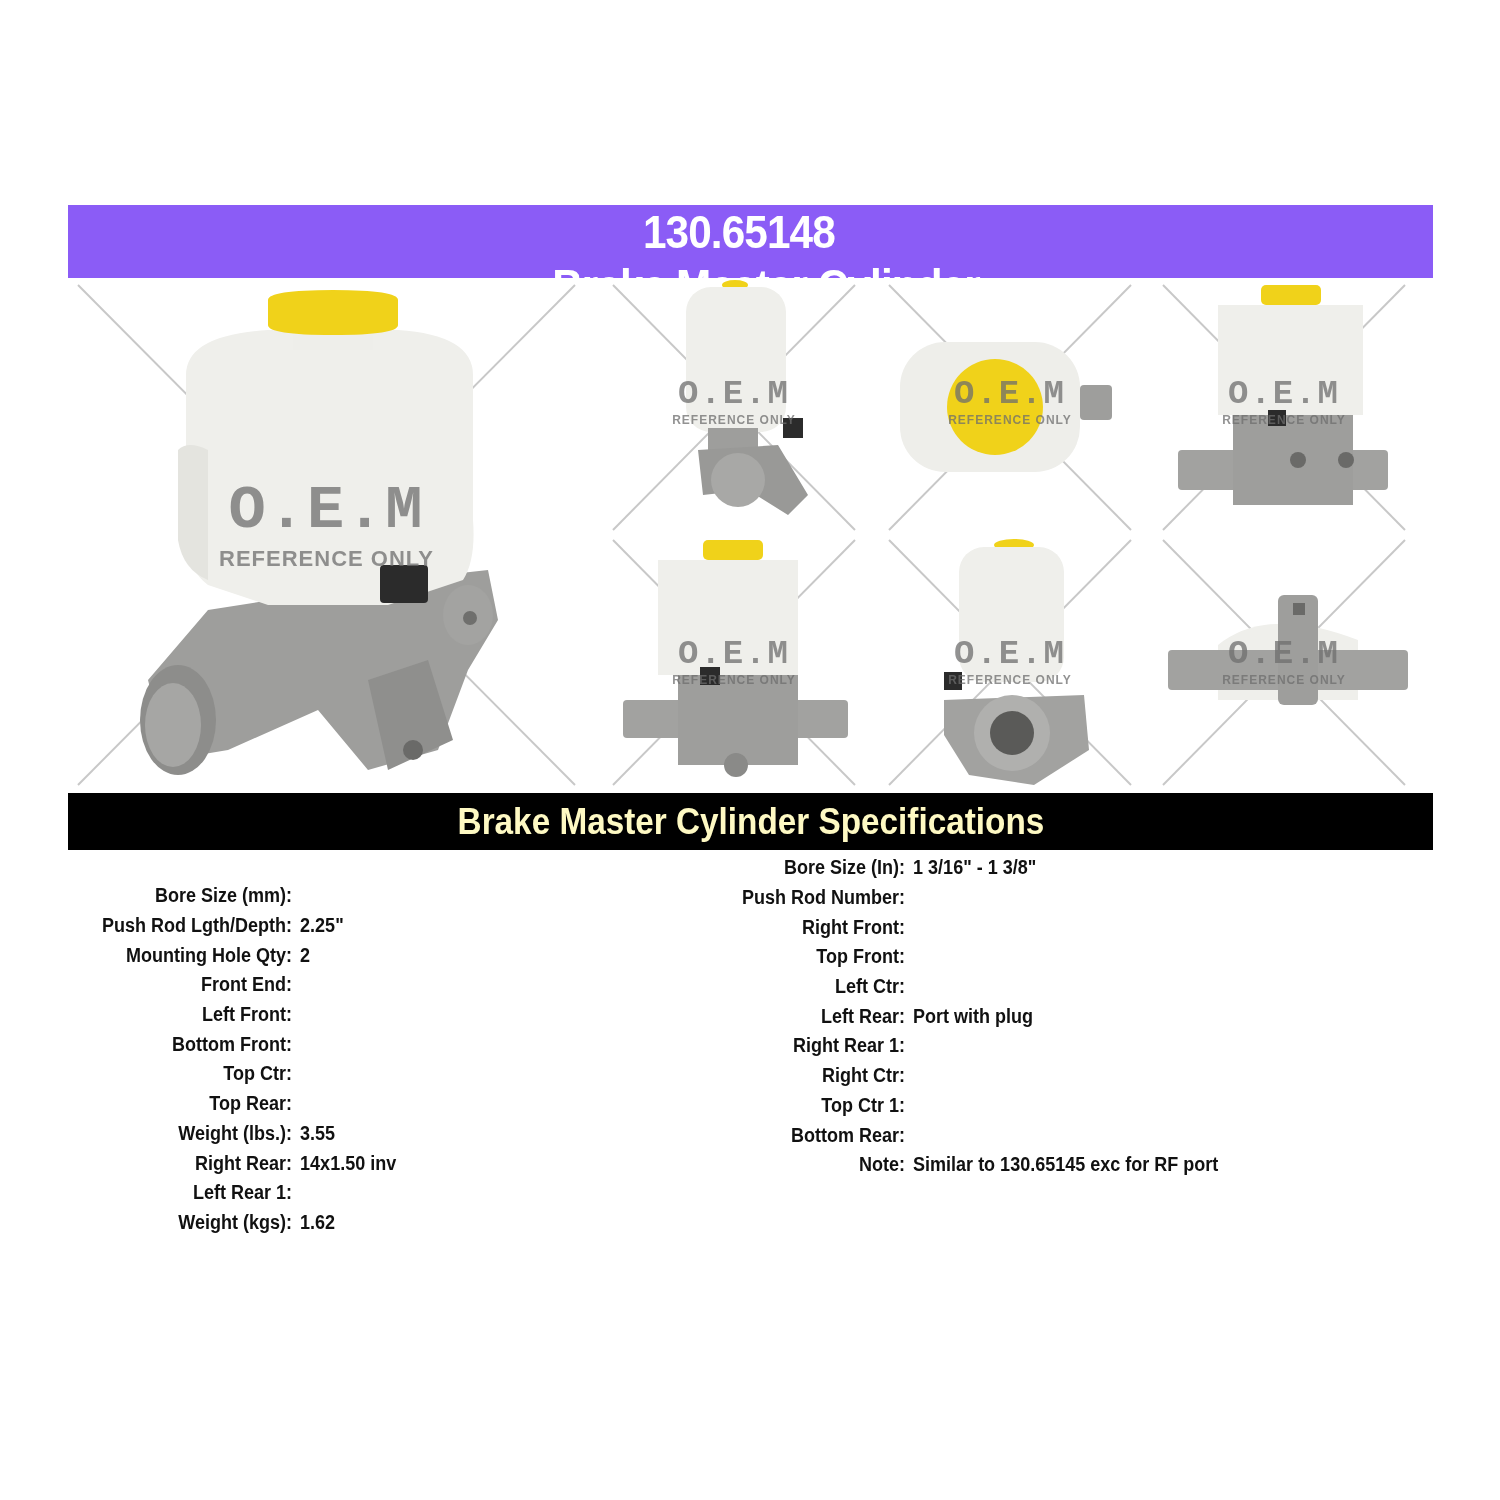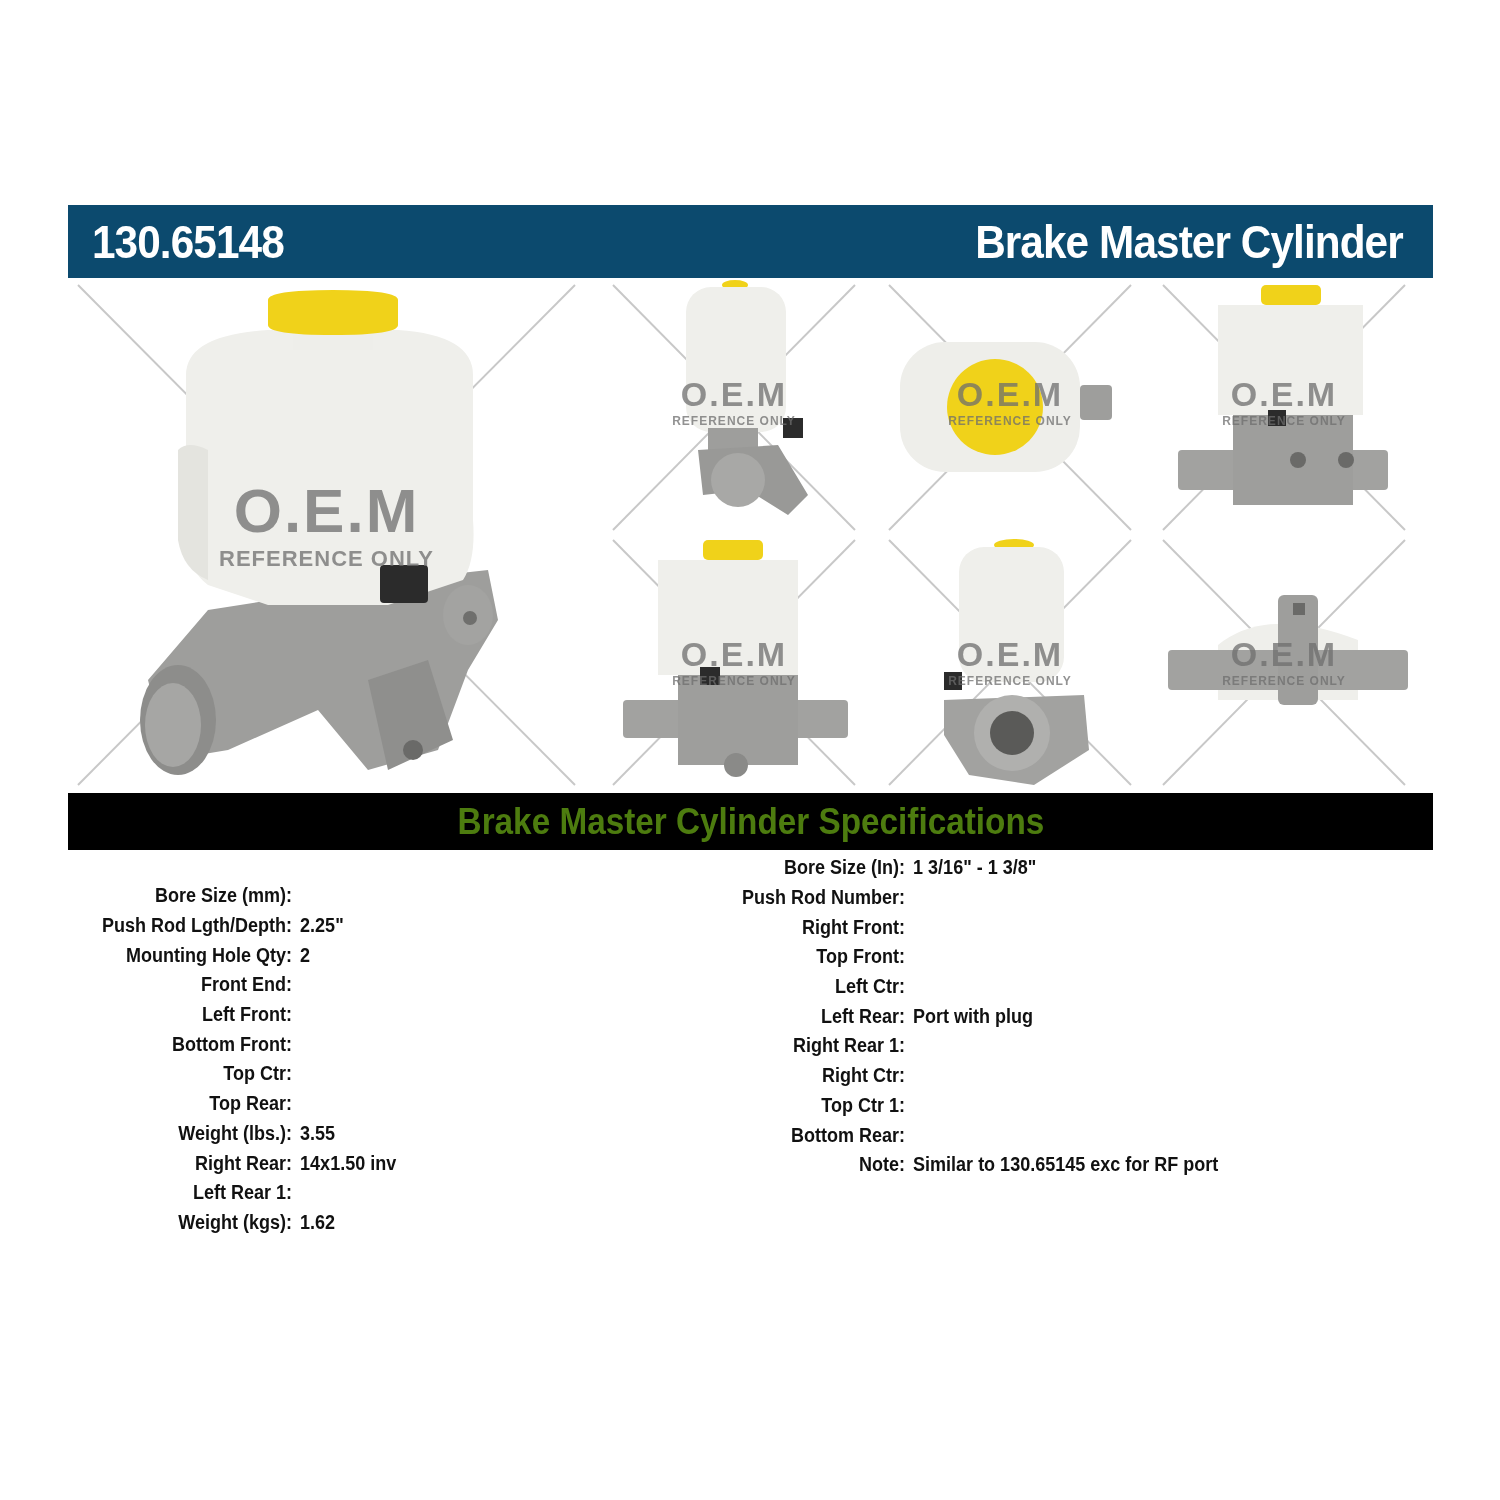--- a/index.html
+++ b/index.html
@@ -1,36 +1,37 @@
 <!DOCTYPE html>
 <html><head>
   <meta charset="utf-8">
   <style>
     * { box-sizing: border-box; margin: 0; padding: 0; }
     html, body { width: 1500px; height: 1500px; background: #ffffff; overflow: hidden; }
     body { position: relative; font-family: "Liberation Sans", sans-serif; color: #111; }
 
     .title-bar {
       position: absolute; left: 68px; top: 205px; width: 1365px; height: 73px;
-      background: #0c4a6e; color: #fff; display: flex; align-items: center; justify-content: space-between;
+      background: #8b5cf6; color: #fff; display: flex; align-items: center; justify-content: space-between;
       padding: 0 30px 0 24px;
+      flex-direction: column;
     }
     .title-bar .part { font-size: 46px; font-weight: bold; letter-spacing: -1px; transform: scaleX(0.92); transform-origin: left center; }
     .title-bar .type { font-size: 46px; font-weight: bold; letter-spacing: -1px; transform: scaleX(0.92); transform-origin: right center; }
 
     .gallery { position: absolute; left: 68px; top: 280px; width: 1365px; height: 510px; }
     .cell { position: absolute; overflow: hidden; }
     .cell svg.x { position: absolute; left: 0; top: 0; width: 100%; height: 100%; }
     .wm { position: absolute; left: 0; right: 0; text-align: center; color: rgba(110,110,110,0.75); font-weight: bold; pointer-events: none; }
-    .wm .big { display: block; letter-spacing: 2px; }
+    .wm .big { display: block; letter-spacing: 2px; font-family: Liberation Mono, monospace; }
     .wm .small { display: block; letter-spacing: 1px; }
 
     .spec-bar {
       position: absolute; left: 68px; top: 793px; width: 1365px; height: 57px;
-      background: #000; color: #4d7c0f; display: flex; align-items: center; justify-content: center;
+      background: #000; color: #fef9c3; display: flex; align-items: center; justify-content: center;
     }
     .spec-bar span { font-size: 37px; font-weight: bold; transform: scaleX(0.9); display: inline-block; }
 
     .spec-col { position: absolute; top: 853px; }
     .spec-row { height: 29.7px; display: flex; align-items: center; font-size: 20px; font-weight: bold; }
     .spec-row .lbl { text-align: right; transform: scaleX(0.9); transform-origin: right center; white-space: nowrap; }
     .spec-row .val { padding-left: 9px; transform: scaleX(0.9); transform-origin: left center; white-space: nowrap; }
     .col-left { left: 68px; margin-top: 28px; }
     .col-left .lbl { width: 224px; }
     .col-right { left: 700px; }

